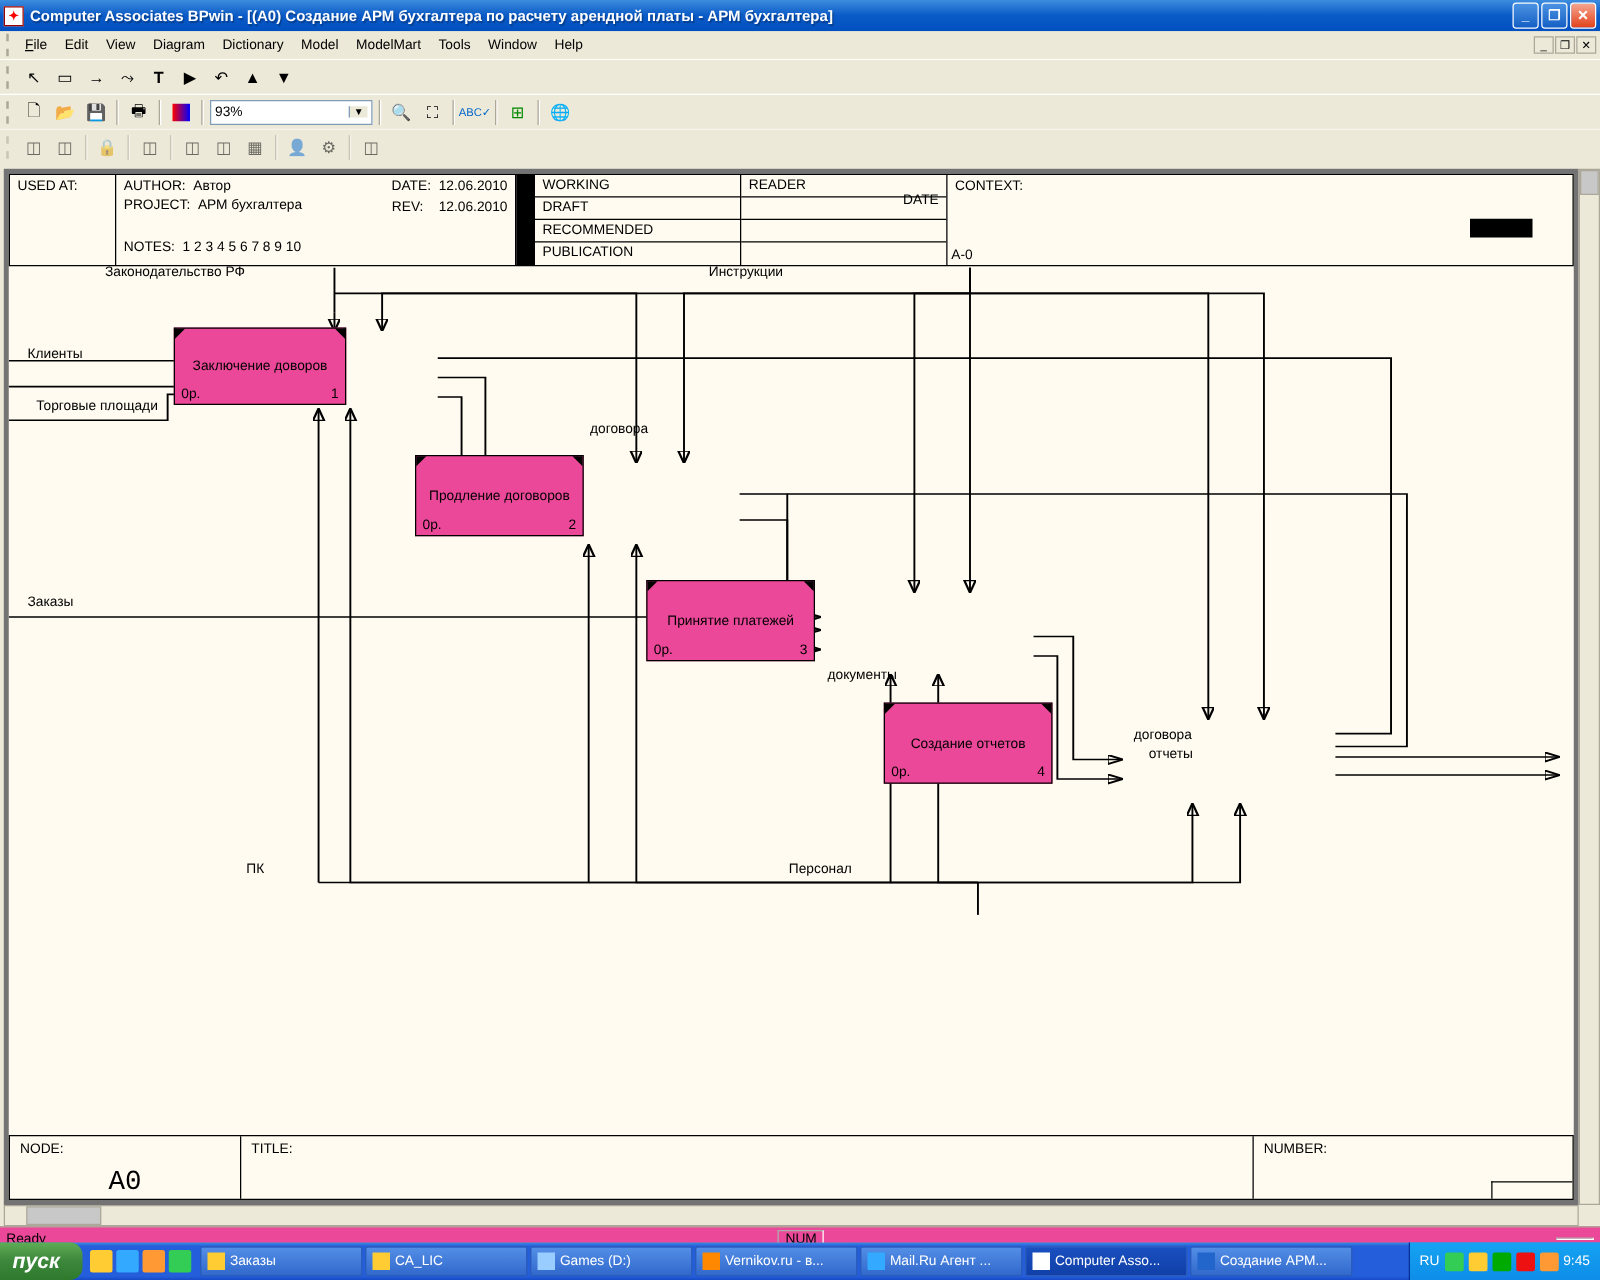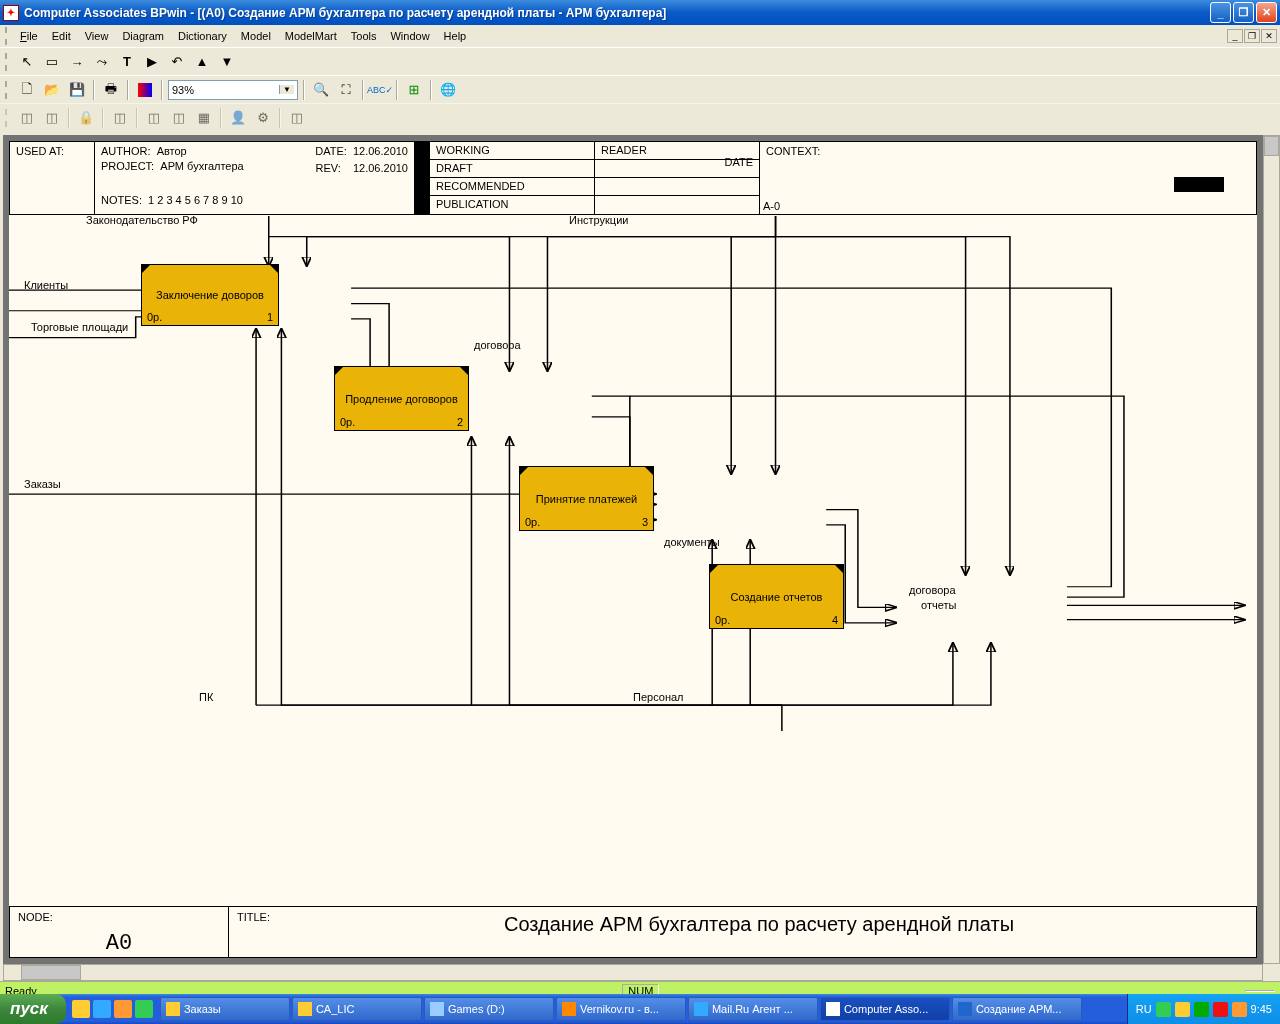--- a/index.html
+++ b/index.html
@@ -24,21 +24,21 @@
 
 
 .toolbar { height: 28px; background: #ece9d8; border-top: 1px solid #fff; display: flex; align-items: center; padding: 0 5px; gap: 3px; }
 .tb-btn { width: 22px; height: 22px; display: flex; align-items: center; justify-content: center; cursor: default; font-size: 13px; }
 .tb-sep { width: 2px; height: 20px; border-left: 1px solid #aca899; border-right: 1px solid #fff; margin: 0 2px; }
 .zoom-combo { width: 130px; height: 20px; background: white; border: 1px solid #7f9db9; display: flex; align-items: center; padding: 0 3px; font-size: 11px; }
 .zoom-combo span { flex: 1; }
 .zoom-arrow { width: 15px; background: #ece9d8; border-left: 1px solid #7f9db9; text-align: center; font-size: 8px; }
 
 
-.canvas-area { position: absolute; top: 135px; left: 3px; right: 17px; bottom: 60px; background: #fffbf0; border: 6px solid #737373; }
+.canvas-area { position: absolute; top: 135px; left: 3px; right: 17px; bottom: 60px; background: #fffbf0; border: 4px solid #737373; }
 .scroll-v { position: absolute; right: 0; top: 135px; bottom: 60px; width: 17px; background: #ece9d8; border: 1px solid #aca899; }
 .scroll-v-thumb { width: 100%; height: 20px; background: #c8c8c8; border: 1px solid #aca899; }
 .scroll-h { position: absolute; left: 3px; right: 17px; bottom: 43px; height: 17px; background: #ece9d8; border: 1px solid #aca899; display: flex; align-items: center; }
 .scroll-h-thumb { width: 60px; height: 100%; background: #c8c8c8; border: 1px solid #aca899; margin-left: 17px; }
 
 
 .idef-frame { position: absolute; top: 0; left: 0; right: 0; }
 .idef-header { display: flex; border: 1.5px solid #000; }
 .hcell { border-right: 1.5px solid #000; padding: 3px 6px; font-size: 11px; }
 .hcell:last-child { border-right: none; }
@@ -53,42 +53,42 @@
 .reader-head { display: flex; border-bottom: 1px solid #000; height: 18px; }
 .reader-head span:first-child { flex: 1; padding: 2px 6px; }
 .reader-head span:last-child { padding: 14px 6px; }
 .blackbox { position: absolute; top: 35px; right: 32px; width: 50px; height: 15px; background: #000; }
 .a0label { position: absolute; bottom: 2px; left: 3px; font-size: 11px; }
 
 
 .idef-footer { position: absolute; bottom: 0; left: 0; right: 0; display: flex; border: 1.5px solid #000; height: 52px; }
 .fcell { border-right: 1.5px solid #000; padding: 4px 8px; font-size: 11px; }
 .fcell:last-child { border-right: none; }
-.fc-node { width: 219px; }
+.fc-node { width: 185px; }
 .fc-title { flex: 1; display: flex; }
 .fc-number { width: 255px; position: relative; }
 .node-val { font-size: 22px; text-align: center; margin-top: 8px; font-family: Liberation Mono, monospace; }
 .title-val { font-size: 20px; text-align: center; flex: 1; font-family: Arial; margin-top: 2px; }
 .num-box { position: absolute; bottom: 0; right: 0; width: 65px; height: 14px; border-left: 1px solid #000; border-top: 1px solid #000; }
 
 
 .diagram { position: absolute; top: 75px; left: 0; right: 0; bottom: 52px; }
-.act-box { position: absolute; border: 1.5px solid #000; background: #eab308; font-size: 11px; text-align: left; display: flex; align-items: center; justify-content: center; }
+.act-box { position: absolute; border: 1.5px solid #000; background: #ec4899; font-size: 11px; text-align: left; display: flex; align-items: center; justify-content: center; }
 .act-box::after { content: ""; position: absolute; right: -6px; bottom: -6px; width: 100%; height: 100%; background: repeating-linear-gradient(45deg, #999, #999 2px, #fffbf0 2px, #fffbf0 4px); z-index: -1; }
 .act-corner-tl { position: absolute; top: 0; left: 0; width: 0; height: 0; border-top: 8px solid #000; border-right: 8px solid transparent; }
 .act-corner-tr { position: absolute; top: 0; right: 0; width: 0; height: 0; border-top: 8px solid #000; border-left: 8px solid transparent; }
 .act-num { position: absolute; bottom: 2px; right: 5px; font-size: 11px; }
 .act-op { position: absolute; bottom: 2px; left: 5px; font-size: 11px; }
 .dlabel { position: absolute; font-size: 11px; background: transparent; }
 svg.wires { position: absolute; top: 0; left: 0; width: 100%; height: 100%; pointer-events: none; }
 svg.wires line, svg.wires polyline, svg.wires path { stroke: #000; stroke-width: 1.2; fill: none; }
 .arrowhead { fill: #000; }
 
 
-.statusbar { position: absolute; bottom: 25px; left: 0; right: 0; height: 18px; background: #bef264; border-top: 1px solid #aca899; display: flex; align-items: center; padding: 0 5px; font-size: 11px; }
+.statusbar { position: absolute; bottom: 25px; left: 0; right: 0; height: 18px; background: #ec4899; border-top: 1px solid #aca899; display: flex; align-items: center; padding: 0 5px; font-size: 11px; }
 .status-cell { border: 1px inset #fff; padding: 0 5px; margin-left: auto; }
 
 
 .taskbar { position: absolute; bottom: 0; left: 0; right: 0; height: 30px; background: linear-gradient(to bottom, #3c8cde 0%, #245edb 10%, #245edb 90%, #1649c5 100%); display: flex; align-items: center; }
 .start-btn { height: 30px; padding: 0 18px 0 10px; background: linear-gradient(to bottom, #5eac56 0%, #3c873b 50%, #2e7a2d 100%); border-radius: 0 10px 10px 0; color: white; font-weight: bold; font-style: italic; font-size: 17px; display: flex; align-items: center; }
 .ql { display: flex; gap: 3px; padding: 0 6px; }
 .ql-icon { width: 18px; height: 18px; border-radius: 2px; }
 .task-btn { height: 24px; min-width: 130px; max-width: 130px; margin: 0 1px; padding: 0 5px; background: linear-gradient(to bottom, #538ee6, #3169cc); border: 1px solid #2b5bb8; border-radius: 2px; color: white; font-size: 11px; display: flex; align-items: center; gap: 4px; overflow: hidden; white-space: nowrap; }
 .task-btn.active { background: linear-gradient(to bottom, #1a4fc0, #1040a8); }
 .tray { margin-left: auto; height: 30px; background: linear-gradient(to bottom, #16a3f2, #0d8de8); display: flex; align-items: center; padding: 0 8px; gap: 4px; color: white; font-size: 11px; border-left: 1px solid #092f94; }
@@ -316,21 +316,24 @@
     </div>
   </div>
 
   <div class="idef-footer">
     <div class="fcell fc-node">
       <span>NODE:</span>
       <div class="node-val">A0</div>
     </div>
     <div class="fcell fc-title">
       <span>TITLE:</span>
-      <div class="title-val">Создание АРМ бухгалтера по расчету арендной платы</div>
+    </div>
+    <div class="fcell fc-number">
+      <span>NUMBER:</span>
+      <div class="num-box"></div>
     </div>
   </div>
 </div>
 
 <div class="scroll-v">
     <div class="scroll-v-thumb"></div>
   </div>
 <div class="scroll-h">
     <div class="scroll-h-thumb"></div>
   </div>

